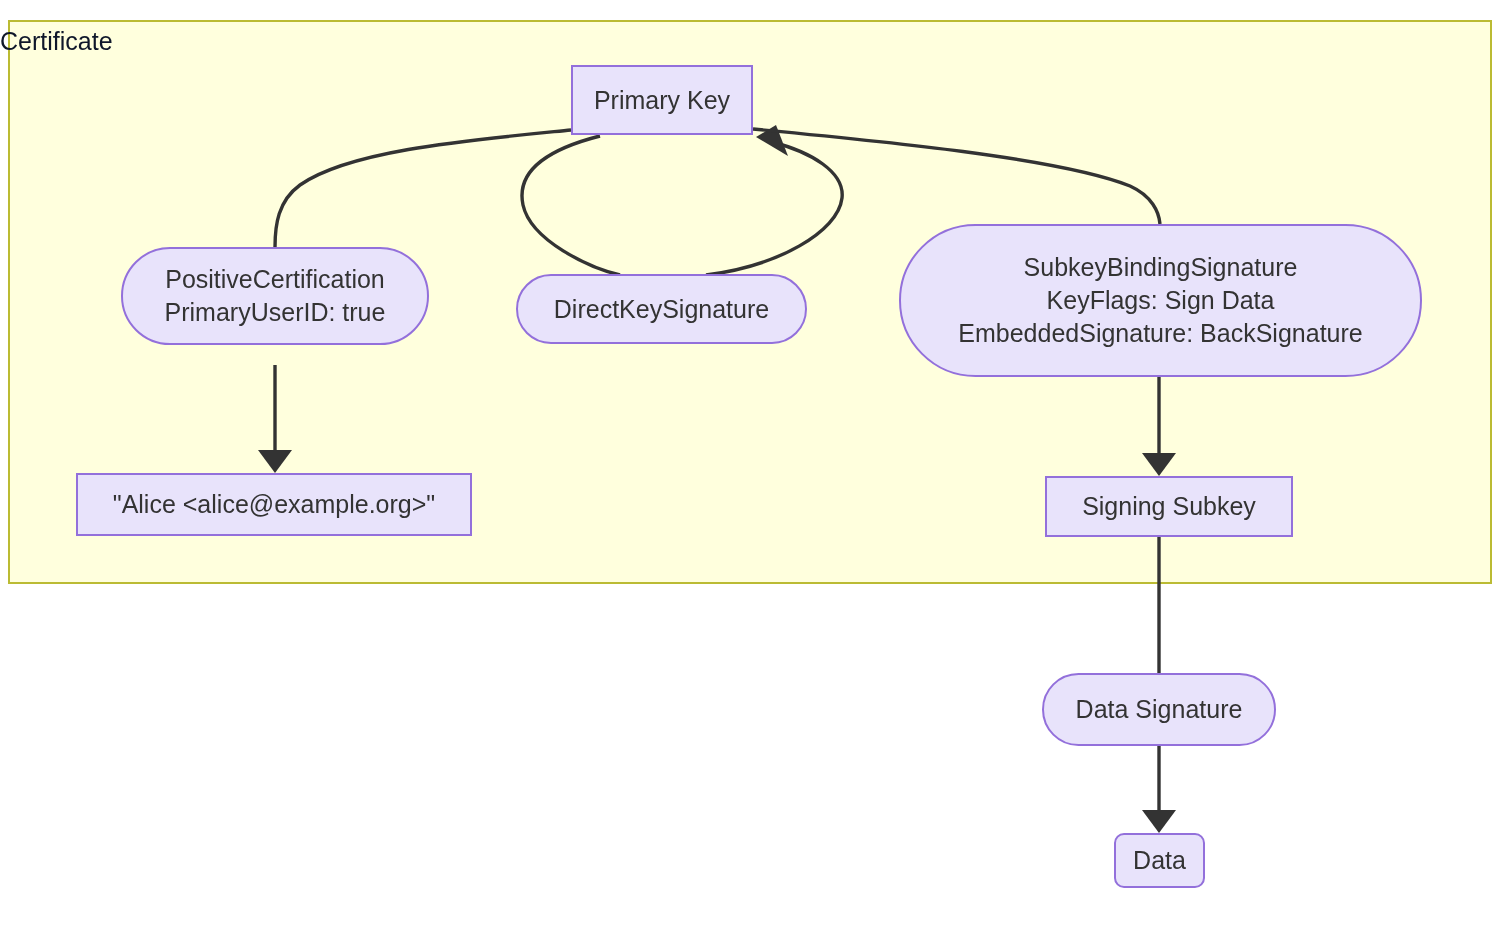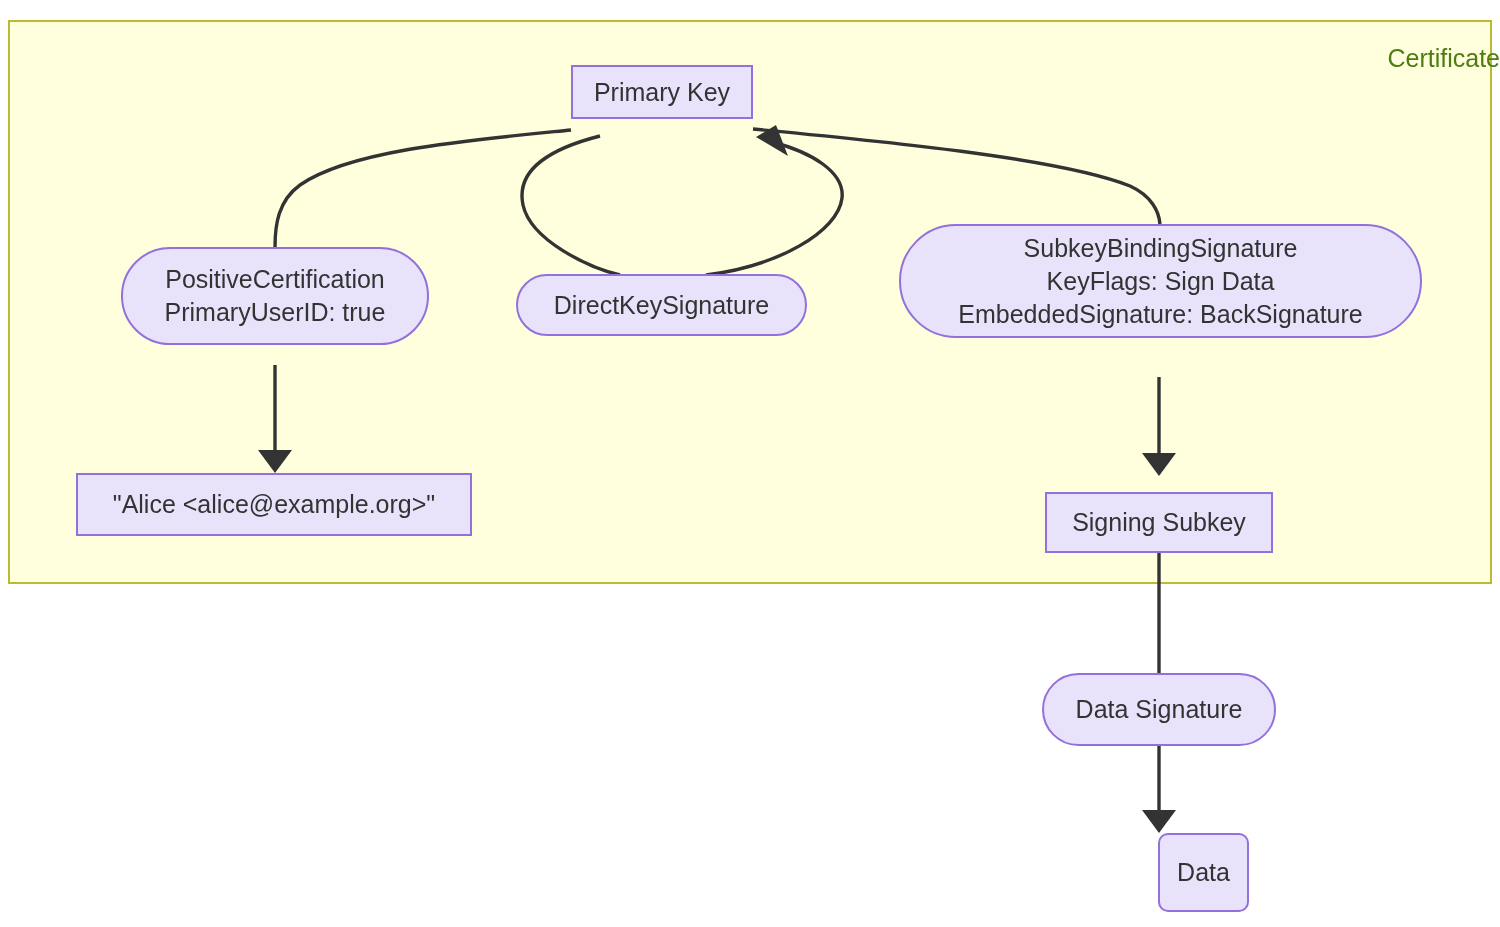--- a/index.html
+++ b/index.html
@@ -35,25 +35,25 @@
     top: 20px;
     width: 1484px;
     height: 564px;
     background: #ffffdd;
     border: 2px solid #bbbb33;
     box-sizing: border-box;
   }
   .subgraph-title {
     position: absolute;
     left: 0;
-    top: 45px;
+    top: 28px;
     width: 1500px;
-    text-align: right;
+    text-align: left;
     font-size: 25px;
-    color: #4d7c0f;
+    color: #0f172a;
     line-height: 1.1;
     white-space: nowrap;
   }
   
   .node {
     position: absolute;
     box-sizing: border-box;
     background: #e8e3fb;
     border: 2px solid #9370db;
     color: #333333;
@@ -64,28 +64,28 @@
     font-size: 25px;
     line-height: 33px;
     white-space: pre-line;
     padding: 0 14px;
   }
   .node.rect { border-radius: 0px; }
   .node.round-rect { border-radius: 10px; }
   .node.stadium { border-radius: 999px; }
 
   
-  #node-primary-key      { left: 571px;  top: 65px;  width: 182px; height: 54px; }
+  #node-primary-key      { left: 571px;  top: 65px;  width: 182px; height: 70px; }
   #node-positive-cert    { left: 121px;  top: 247px; width: 308px; height: 98px; }
-  #node-direct-key-sig   { left: 516px;  top: 274px; width: 291px; height: 62px; }
-  #node-subkey-binding   { left: 899px;  top: 224px; width: 523px; height: 114px; text-align: center; }
+  #node-direct-key-sig   { left: 516px;  top: 274px; width: 291px; height: 70px; }
+  #node-subkey-binding   { left: 899px;  top: 224px; width: 523px; height: 153px; text-align: center; }
   #node-userid           { left: 76px;   top: 473px; width: 396px; height: 63px; }
-  #node-signing-subkey   { left: 1045px; top: 492px; width: 228px; height: 61px; }
+  #node-signing-subkey   { left: 1045px; top: 476px; width: 248px; height: 61px; }
   #node-data-signature   { left: 1042px; top: 673px; width: 234px; height: 73px; text-align: right; }
-  #node-data             { left: 1158px; top: 833px; width: 91px; height: 79px; }
+  #node-data             { left: 1114px; top: 833px; width: 91px; height: 55px; }
 
   .edge-path {
     fill: none;
     stroke: #333333;
     stroke-width: 3.4;
     stroke-linecap: butt;
   }
   .arrow-head { fill: #333333; }
 </style>
 </head>

